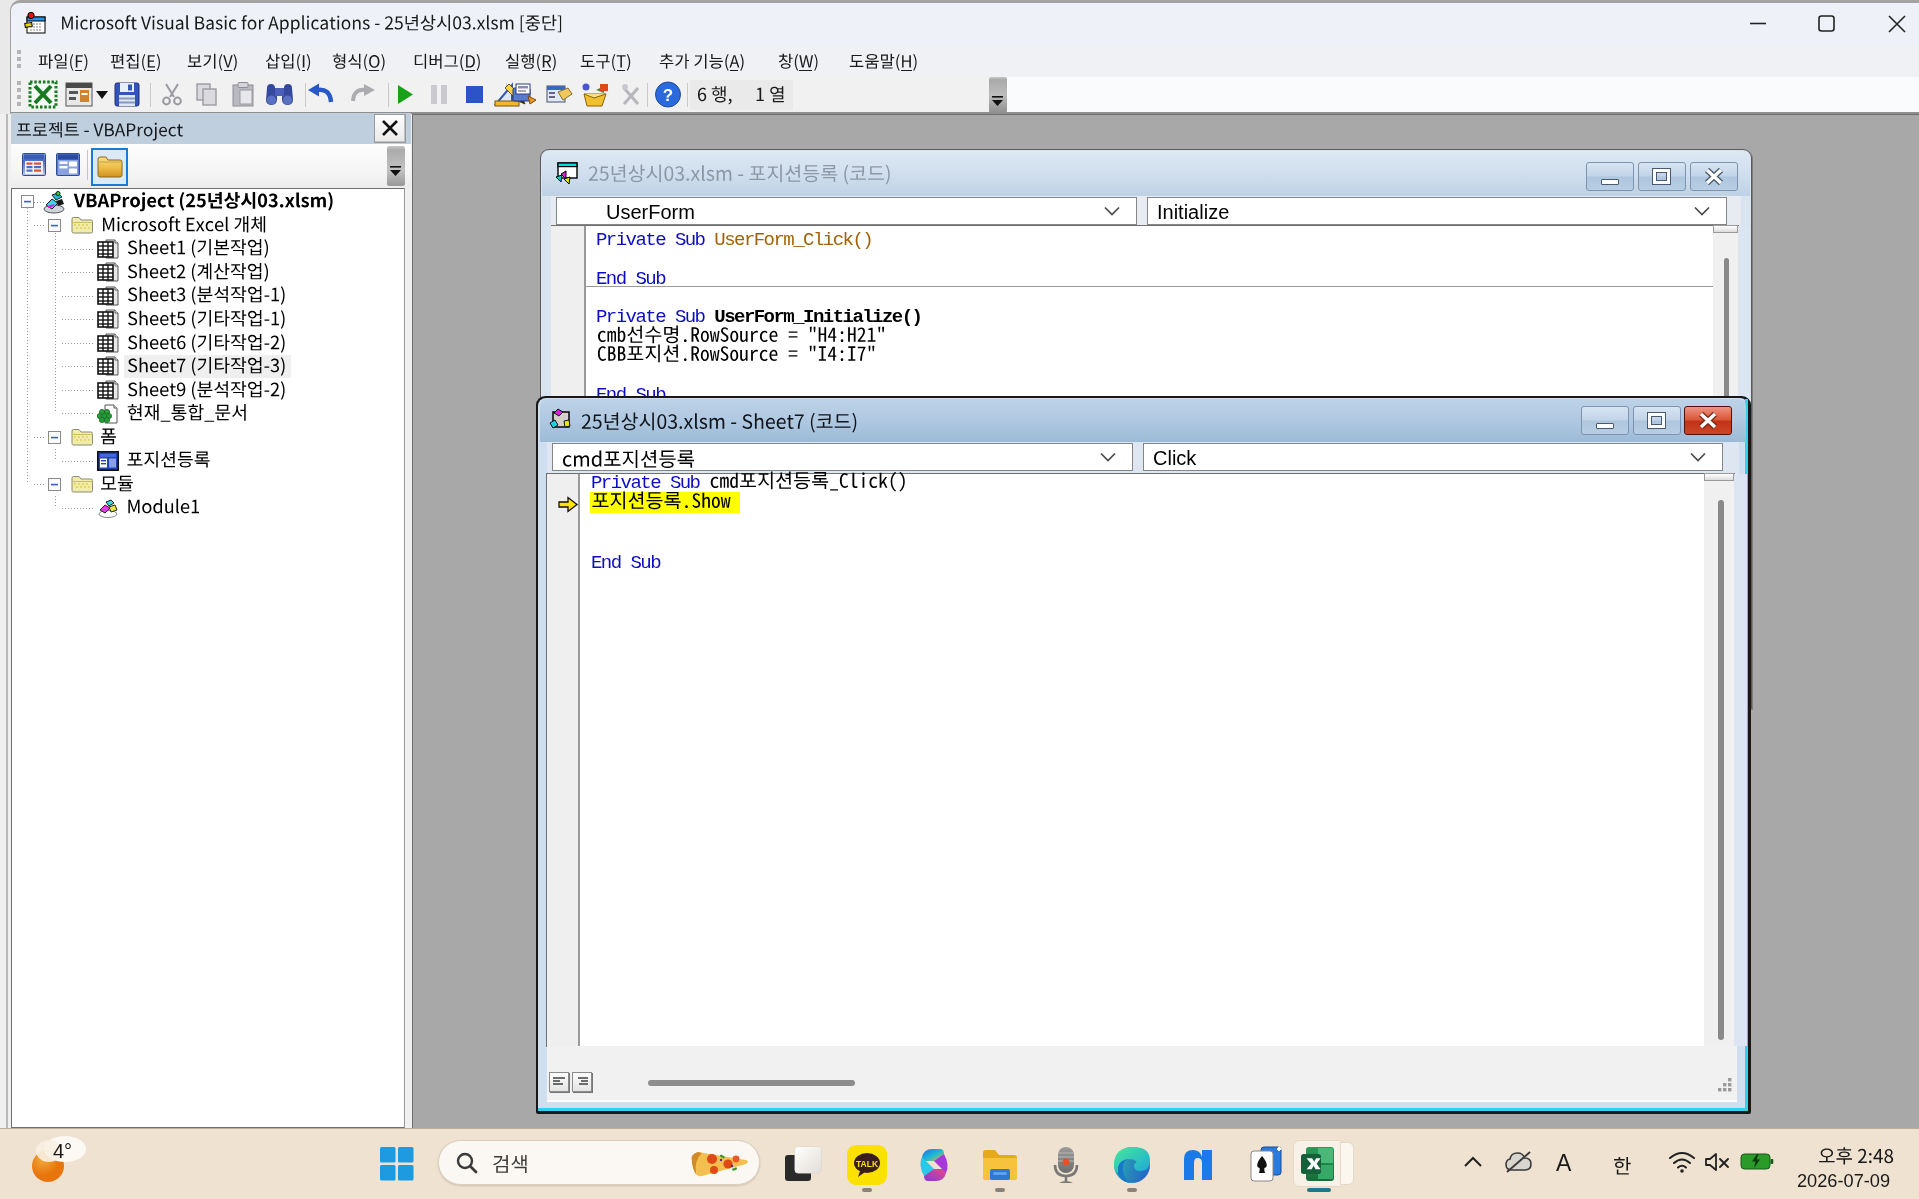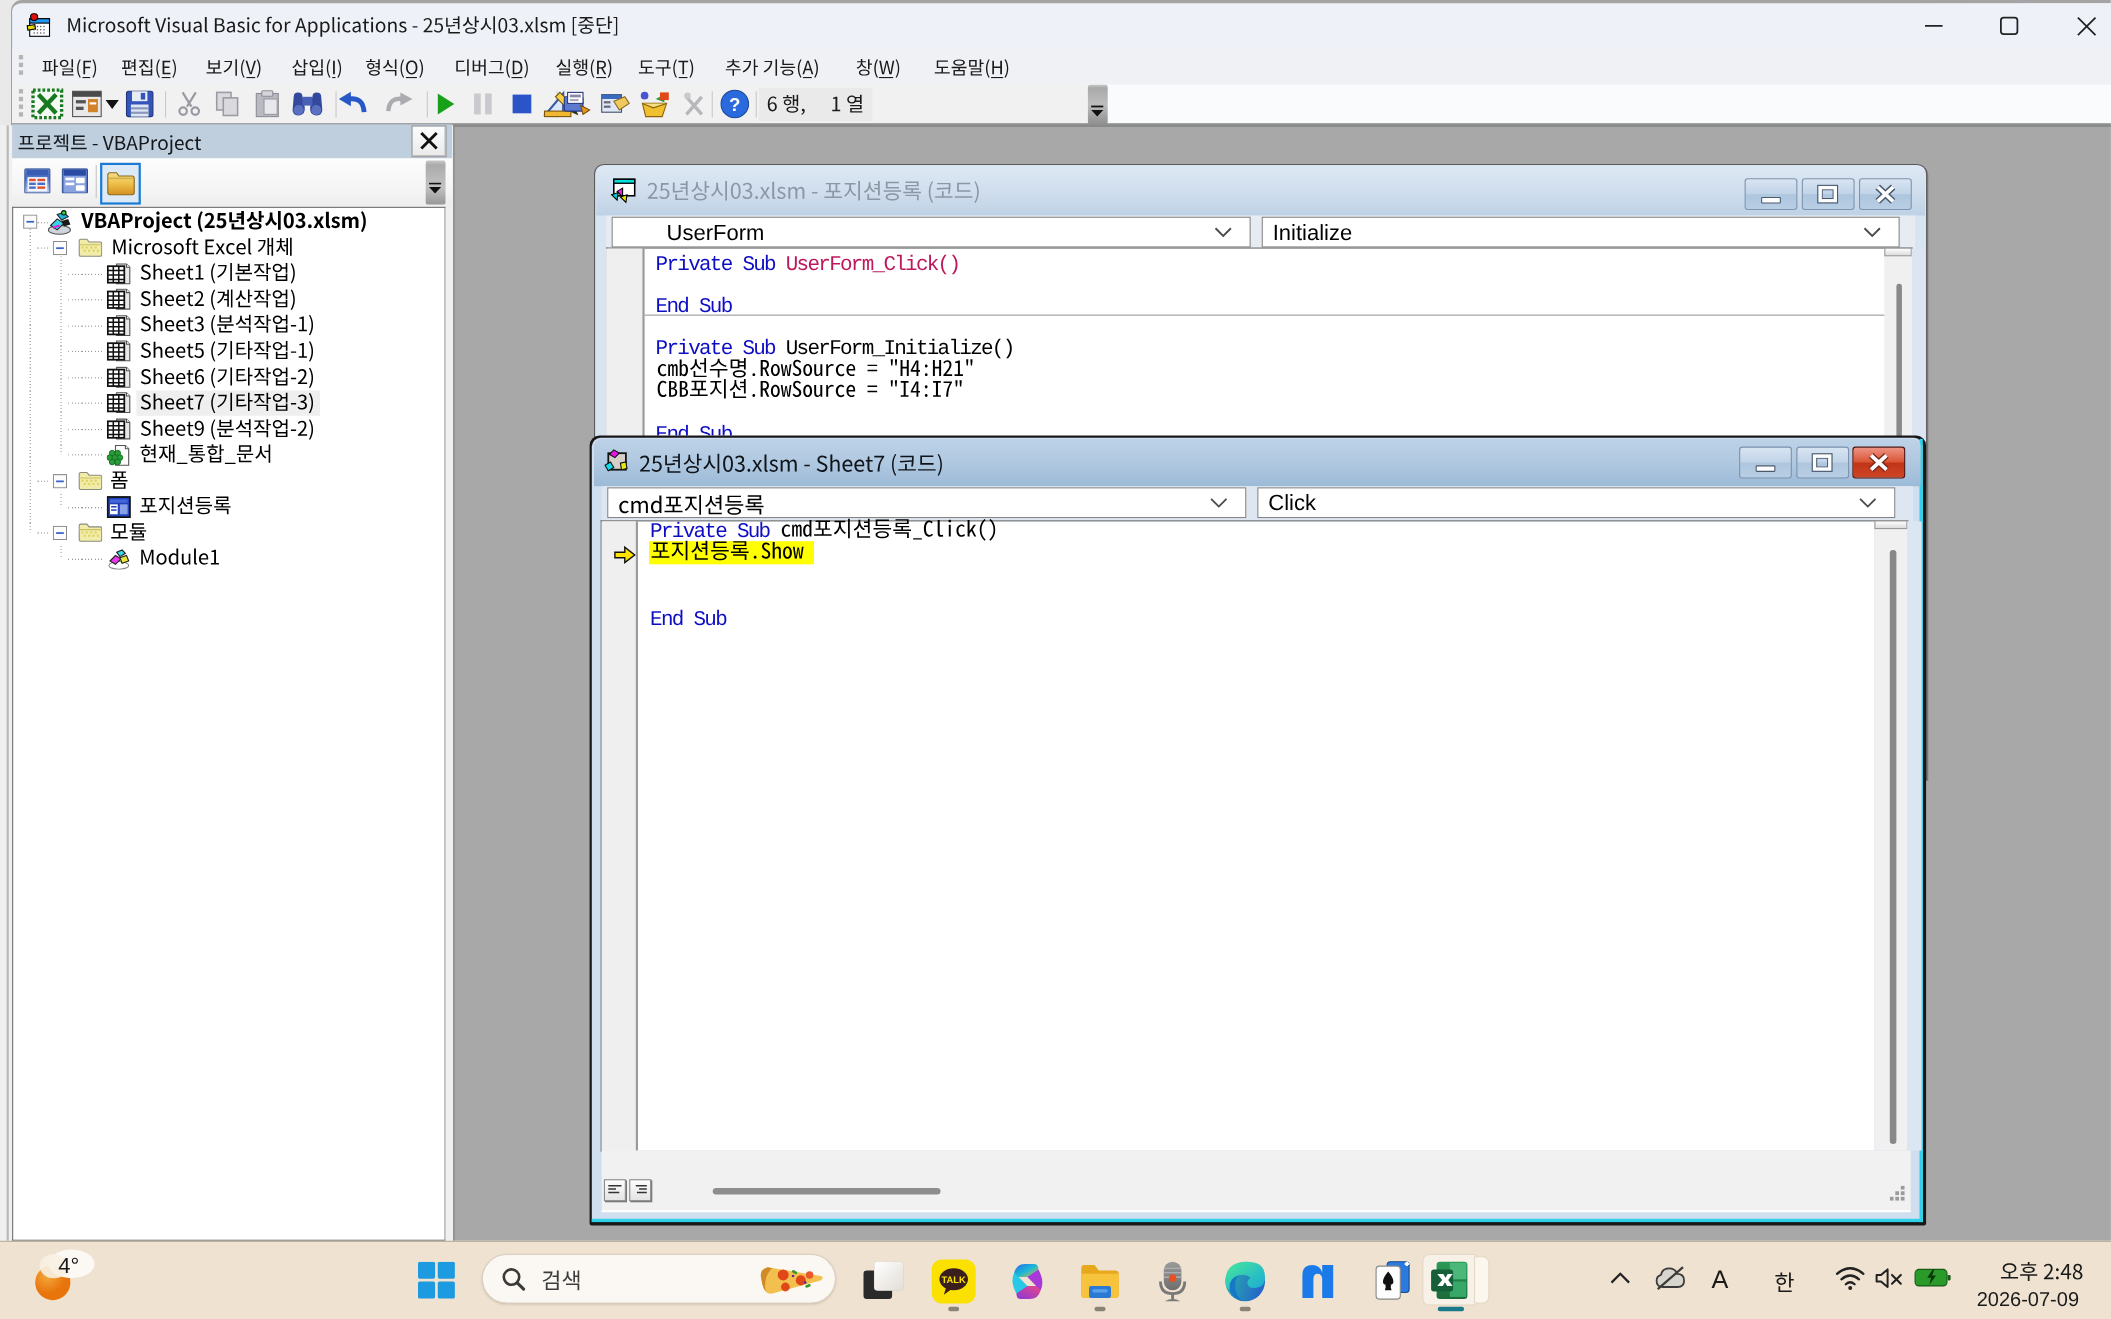--- a/index.html
+++ b/index.html
@@ -541,25 +541,25 @@
     <div style="position:absolute;left:551px;top:226px;width:1187px;height:172px;background:#fff;"></div>
     <div style="position:absolute;left:551px;top:225px;width:1188px;height:1px;background:#707070;"></div>
     <div style="position:absolute;left:551px;top:225px;width:1px;height:173px;background:#707070;"></div>
     <div style="position:absolute;left:551px;top:226px;width:33px;height:172px;background:#efefef;"></div>
     <div style="position:absolute;left:584px;top:226px;width:2px;height:172px;background:#9a9a9a;"></div>
     <div style="position:absolute;left:1713px;top:226px;width:25px;height:172px;background:#f0f0f0;"></div>
     <div style="position:absolute;left:1713px;top:225px;width:25px;height:8px;background:linear-gradient(180deg,#fff,#dcdcdc);border:1px solid #9a9a9a;"></div>
     <div style="position:absolute;left:1724px;top:258px;width:5px;height:140px;background:#898989;border-radius:3px;"></div>
     <div style="position:absolute;left:1738px;top:226px;width:12px;height:172px;background:#dbe6f2;"></div>
     <div style="position:absolute;left:596px;top:231px;font-size:19px;color:#0d0dc4;font-weight:normal;font-family:'Liberation Mono',monospace;white-space:pre;line-height:1;letter-spacing:-1.54px;">Private Sub </div>
-    <div style="position:absolute;left:714.3199999999999px;top:231px;font-size:19px;color:#be185d;font-weight:normal;font-family:'Liberation Mono',monospace;white-space:pre;line-height:1;letter-spacing:-1.54px;">UserForm_Click()</div>
+    <div style="position:absolute;left:714.3199999999999px;top:231px;font-size:19px;color:#a16207;font-weight:normal;font-family:'Liberation Mono',monospace;white-space:pre;line-height:1;letter-spacing:-1.54px;">UserForm_Click()</div>
     <div style="position:absolute;left:596px;top:269.6px;font-size:19px;color:#0d0dc4;font-weight:normal;font-family:'Liberation Mono',monospace;white-space:pre;line-height:1;letter-spacing:-1.54px;">End Sub</div>
     <div style="position:absolute;left:586px;top:286px;width:1127px;height:1px;background:#9a9a9a;"></div>
     <div style="position:absolute;left:596px;top:308.2px;font-size:19px;color:#0d0dc4;font-weight:normal;font-family:'Liberation Mono',monospace;white-space:pre;line-height:1;letter-spacing:-1.54px;">Private Sub </div>
-    <div style="position:absolute;left:714.3199999999999px;top:308.2px;font-size:19px;color:#000;font-weight:normal;font-family:'Liberation Mono',monospace;white-space:pre;line-height:1;letter-spacing:-1.54px;">UserForm_Initialize()</div>
+    <div style="position:absolute;left:714.3199999999999px;top:308.2px;font-size:19px;color:#000;font-weight:bold;font-family:'Liberation Mono',monospace;white-space:pre;line-height:1;letter-spacing:-1.54px;">UserForm_Initialize()</div>
     <svg style="position:absolute;left:596px;top:319px" width="291" height="29" viewBox="0 -22.88 291 29.19">
       <path d="M5.8 0.3C7 0.3 8.1 -0.2 9 -1.1L8.2 -2.3C7.7 -1.7 6.9 -1.2 6 -1.2C4.2 -1.2 3 -2.9 3 -5.3C3 -7.8 4.3 -9.5 6 -9.5C6.8 -9.5 7.4 -9.1 7.9 -8.6L8.8 -9.7C8.1 -10.4 7.2 -11 5.9 -11C3.4 -11 1.1 -8.9 1.1 -5.3C1.1 -1.8 3.2 0.3 5.8 0.3Z M10.6 0H12.2V-7.9C12.5 -8.9 12.9 -9.4 13.4 -9.4C14 -9.4 14.2 -8.8 14.2 -7.8V0H15.6V-7.9C15.9 -8.9 16.2 -9.4 16.8 -9.4C17.3 -9.4 17.6 -8.9 17.6 -7.8V0H19.2V-8.1C19.2 -10 18.5 -11 17.4 -11C16.5 -11 15.9 -10.3 15.5 -9.3C15.3 -10.3 14.9 -11 14 -11C13 -11 12.5 -10.4 12.1 -9.4H12L11.9 -10.7H10.6Z M25 0.3C27 0.3 28.7 -1.7 28.7 -5.5C28.7 -9 27.5 -11 25.3 -11C24.4 -11 23.5 -10.4 22.8 -9.6L22.9 -11.5V-15.1H21.1V0H22.5L22.7 -1H22.8C23.4 -0.1 24.2 0.3 25 0.3ZM24.6 -1.3C24.1 -1.3 23.5 -1.5 22.9 -2.4V-8.1C23.6 -9.1 24.2 -9.5 24.8 -9.5C26.2 -9.5 26.8 -7.9 26.8 -5.5C26.8 -2.8 25.8 -1.3 24.6 -1.3Z M43.6 -16.3V-12.1H39.7V-10.7H43.6V-3H45.2V-16.3ZM35 -15.2V-13C35 -10.3 33.2 -7.8 30.6 -6.8L31.5 -5.5C33.5 -6.3 35.1 -8 35.9 -10.2C36.6 -8.2 38.2 -6.7 40.1 -5.9L41 -7.2C38.4 -8.1 36.7 -10.5 36.7 -13V-15.2ZM33.8 -4.4V1.1H45.7V-0.2H35.4V-4.4Z M55.9 -15.7V-14.7C55.9 -12.1 52.8 -10 49.5 -9.5L50.2 -8.2C53 -8.7 55.6 -10.2 56.8 -12.4C57.9 -10.2 60.6 -8.7 63.4 -8.2L64 -9.5C60.8 -10 57.6 -12.2 57.6 -14.7V-15.7ZM48.7 -6.3V-4.9H55.9V1.5H57.5V-4.9H64.8V-6.3Z M74.2 -13.6V-8.3H69.3V-13.6ZM75.6 -5.2C72 -5.2 69.7 -4 69.7 -1.9C69.7 0.3 72 1.5 75.6 1.5C79.3 1.5 81.6 0.3 81.6 -1.9C81.6 -4 79.3 -5.2 75.6 -5.2ZM75.6 -3.9C78.3 -3.9 80 -3.2 80 -1.9C80 -0.6 78.3 0.2 75.6 0.2C73 0.2 71.3 -0.6 71.3 -1.9C71.3 -3.2 73 -3.9 75.6 -3.9ZM79.9 -12.1V-9.9H75.8V-12.1ZM67.7 -14.9V-7H75.8V-8.5H79.9V-5.8H81.5V-16.3H79.9V-13.4H75.8V-14.9Z M88.9 0.2C89.6 0.2 90.3 -0.3 90.3 -1.1C90.3 -1.9 89.6 -2.5 88.9 -2.5C88.2 -2.5 87.6 -1.9 87.6 -1.1C87.6 -0.3 88.2 0.2 88.9 0.2Z M97.1 -7.6V-13H98.1C100 -13 101 -12.3 101 -10.4C101 -8.5 100 -7.6 98.1 -7.6ZM101.1 0H103.1L100.3 -6.4C101.8 -7 102.8 -8.3 102.8 -10.4C102.8 -13.4 101 -14.5 98.4 -14.5H95.2V0H97.1V-6.1H98.4H98.5Z M108.7 0.2C110.8 0.2 112.7 -1.6 112.7 -5.3C112.7 -9.1 110.8 -11 108.7 -11C106.5 -11 104.6 -9.1 104.6 -5.3C104.6 -1.6 106.5 0.2 108.7 0.2ZM108.7 -1.3C107.4 -1.3 106.4 -2.7 106.4 -5.3C106.4 -8 107.4 -9.5 108.7 -9.5C109.9 -9.5 110.9 -8 110.9 -5.3C110.9 -2.7 109.9 -1.3 108.7 -1.3Z M115.3 0H117.3L118.1 -5.3C118.2 -6.4 118.4 -7.3 118.5 -8.2H118.6C118.7 -7.3 118.8 -6.4 118.9 -5.3L119.8 0H121.8L123.4 -10.7H121.8L121 -4.5C120.9 -3.5 120.8 -2.5 120.7 -1.5H120.6C120.4 -2.5 120.3 -3.5 120.1 -4.5L119.2 -10H117.8L116.9 -4.5C116.8 -3.5 116.7 -2.5 116.5 -1.5H116.4C116.3 -2.5 116.2 -3.5 116.1 -4.5L115.2 -10.7H113.6Z M128.4 0.2C130.9 0.2 132.4 -1.5 132.4 -3.7C132.4 -5.8 131.4 -6.8 130 -7.6L128.6 -8.5C127.3 -9.4 126.7 -10 126.7 -11.2C126.7 -12.4 127.5 -13.1 128.6 -13.1C129.6 -13.1 130.3 -12.6 131.1 -11.8L132.1 -12.9C131.2 -14 130 -14.7 128.6 -14.7C126.4 -14.7 124.9 -13.2 124.9 -11.1C124.9 -9.2 125.9 -8.1 127.2 -7.3L128.7 -6.3C129.8 -5.6 130.5 -4.9 130.5 -3.4C130.5 -2.2 129.7 -1.4 128.4 -1.4C127.4 -1.4 126.3 -2.1 125.5 -3.1L124.4 -1.9C125.4 -0.6 126.8 0.2 128.4 0.2Z M138.2 0.2C140.4 0.2 142.3 -1.6 142.3 -5.3C142.3 -9.1 140.4 -11 138.2 -11C136 -11 134.2 -9.1 134.2 -5.3C134.2 -1.6 136 0.2 138.2 0.2ZM138.2 -1.3C136.9 -1.3 136 -2.7 136 -5.3C136 -8 136.9 -9.5 138.2 -9.5C139.5 -9.5 140.4 -8 140.4 -5.3C140.4 -2.7 139.5 -1.3 138.2 -1.3Z M146.9 0.2C148.2 0.2 149.1 -0.5 149.9 -1.5H150L150.1 0H151.6V-10.7H149.8V-2.9C149 -1.8 148.4 -1.3 147.6 -1.3C146.4 -1.3 146 -2.1 146 -3.9V-10.7H144.2V-3.6C144.2 -1.1 145 0.2 146.9 0.2Z M155.2 0H157V-6.7C157.9 -8.6 159 -9.4 160.3 -9.4C160.8 -9.4 161.2 -9.3 161.7 -9.1L162.1 -10.6C161.5 -10.8 161.2 -11 160.4 -11C158.9 -11 157.8 -10 156.9 -8.5H156.8L156.7 -10.7H155.2Z M168.7 0.3C169.9 0.3 171 -0.2 171.9 -1.1L171.1 -2.3C170.5 -1.7 169.7 -1.2 168.9 -1.2C167.1 -1.2 165.9 -2.9 165.9 -5.3C165.9 -7.8 167.2 -9.5 168.9 -9.5C169.7 -9.5 170.2 -9.1 170.8 -8.6L171.7 -9.7C171 -10.4 170.1 -11 168.8 -11C166.3 -11 164 -8.9 164 -5.3C164 -1.8 166.1 0.3 168.7 0.3Z M178.3 0.2C179.6 0.2 180.5 -0.1 181.3 -0.7L180.6 -1.8C180 -1.4 179.4 -1.2 178.5 -1.2C176.8 -1.2 175.6 -2.6 175.5 -4.9H181.6C181.7 -5.2 181.7 -5.6 181.7 -6C181.7 -9 180.4 -11 178 -11C175.8 -11 173.7 -8.8 173.7 -5.3C173.7 -1.8 175.8 0.2 178.3 0.2ZM175.5 -6.3C175.6 -8.3 176.8 -9.5 178 -9.5C179.3 -9.5 180.1 -8.4 180.1 -6.3Z M193 -4.2H201.8V-5.6H193ZM193 -9H201.8V-10.3H193Z M218.5 -9.5H219.6L219.9 -13.2L220 -15.2H218.1L218.1 -13.2ZM214.6 -9.5H215.7L216.1 -13.2L216.2 -15.2H214.2L214.3 -13.2Z M223.2 0H225V-6.8H228.9V0H230.7V-14.5H228.9V-8.4H225V-14.5H223.2Z M237.8 0H239.5V-3.9H241V-5.3H239.5V-14.1H237.3L232.5 -5.1V-3.9H237.8ZM237.8 -5.3H234.2L236.8 -10.1C237.1 -10.8 237.5 -11.7 237.8 -12.4H237.9C237.8 -11.5 237.8 -10.6 237.8 -9.9Z M246.7 -7.7C247.4 -7.7 248 -8.3 248 -9.1C248 -9.9 247.4 -10.5 246.7 -10.5C246 -10.5 245.4 -9.9 245.4 -9.1C245.4 -8.3 246 -7.7 246.7 -7.7ZM246.7 0.2C247.4 0.2 248 -0.3 248 -1.1C248 -1.9 247.4 -2.5 246.7 -2.5C246 -2.5 245.4 -1.9 245.4 -1.1C245.4 -0.3 246 0.2 246.7 0.2Z M252.8 0H254.6V-6.8H258.5V0H260.3V-14.5H258.5V-8.4H254.6V-14.5H252.8Z M262.4 0H270.4V-1.5H267.1C266.3 -1.5 265.6 -1.5 264.9 -1.4C267.7 -4.9 269.8 -7.6 269.8 -10.3C269.8 -12.7 268.4 -14.3 266.1 -14.3C264.5 -14.3 263.3 -13.5 262.3 -12.3L263.4 -11.3C264 -12.1 264.9 -12.9 265.9 -12.9C267.3 -12.9 268 -11.7 268 -10.2C268 -7.7 266 -5.2 262.4 -1Z M272.6 0H280.3V-1.5H277.5V-14.1H276.1C275.4 -13.6 274.5 -13.3 273.2 -13.1V-11.9H275.7V-1.5H272.6Z M287.5 -9.5H288.6L289 -13.2L289 -15.2H287.1L287.1 -13.2ZM283.7 -9.5H284.8L285.1 -13.2L285.2 -15.2H283.3L283.3 -13.2Z" fill="#000"></path>
     </svg>
     <svg style="position:absolute;left:596px;top:338px" width="281" height="29" viewBox="0 -22.88 281 29.19">
       <path d="M5.9 0.2C7.3 0.2 8.4 -0.4 9.3 -1.5L8.2 -2.6C7.6 -1.8 6.9 -1.4 6.1 -1.4C4.3 -1.4 2.9 -3.1 2.9 -7.3C2.9 -11.4 4.4 -13.1 6 -13.1C6.9 -13.1 7.5 -12.7 8 -12L9.1 -13.2C8.4 -14 7.4 -14.7 6 -14.7C3.3 -14.7 1 -12.3 1 -7.2C1 -2.1 3.2 0.2 5.9 0.2Z M11.4 0H14.4C17.2 0 18.9 -1.4 18.9 -4.2C18.9 -6.4 17.8 -7.4 16.3 -7.7V-7.8C17.7 -8.2 18.3 -9.5 18.3 -10.9C18.3 -13.5 16.8 -14.5 14.2 -14.5H11.4ZM13.2 -8.3V-13H14.1C15.8 -13 16.5 -12.4 16.5 -10.7C16.5 -9.2 15.9 -8.3 14 -8.3ZM13.2 -1.4V-6.9H14.3C16.2 -6.9 17.1 -6.1 17.1 -4.3C17.1 -2.3 16.1 -1.4 14.2 -1.4Z M21.2 0H24.2C27 0 28.8 -1.4 28.8 -4.2C28.8 -6.4 27.7 -7.4 26.1 -7.7V-7.8C27.6 -8.2 28.2 -9.5 28.2 -10.9C28.2 -13.5 26.6 -14.5 24.1 -14.5H21.2ZM23.1 -8.3V-13H23.9C25.6 -13 26.4 -12.4 26.4 -10.7C26.4 -9.2 25.7 -8.3 23.8 -8.3ZM23.1 -1.4V-6.9H24.1C26.1 -6.9 27 -6.1 27 -4.3C27 -2.3 26 -1.4 24 -1.4Z M32 -7.4V-6.1H37.8V-2.1H30.6V-0.7H46.7V-2.1H39.4V-6.1H45.2V-7.4H42.4V-13.3H45.2V-14.6H32V-13.3H34.7V-7.4ZM36.4 -13.3H40.8V-7.4H36.4Z M61.7 -16.3V1.5H63.3V-16.3ZM49.3 -14.5V-13.1H53.4V-10.9C53.4 -7.8 51.3 -4.4 48.7 -3.2L49.7 -1.9C51.7 -2.9 53.5 -5.2 54.3 -7.8C55.1 -5.3 56.9 -3.3 58.9 -2.3L59.8 -3.6C57.2 -4.8 55.1 -7.8 55.1 -10.9V-13.1H59.2V-14.5Z M79.9 -16.3V-13.7H76.3V-12.3H79.9V-10H76.3V-8.7H79.9V-3H81.5V-16.3ZM71.3 -15.3V-13C71.3 -10.2 69.5 -7.7 66.9 -6.6L67.8 -5.3C69.8 -6.2 71.4 -7.9 72.2 -10.1C72.9 -8.1 74.4 -6.4 76.3 -5.7L77.2 -6.9C74.7 -7.9 72.9 -10.4 72.9 -13V-15.3ZM70.1 -4.3V1.1H81.9V-0.2H71.7V-4.3Z M88.9 0.2C89.6 0.2 90.3 -0.3 90.3 -1.1C90.3 -1.9 89.6 -2.5 88.9 -2.5C88.2 -2.5 87.6 -1.9 87.6 -1.1C87.6 -0.3 88.2 0.2 88.9 0.2Z M97.1 -7.6V-13H98.1C100 -13 101 -12.3 101 -10.4C101 -8.5 100 -7.6 98.1 -7.6ZM101.1 0H103.1L100.3 -6.4C101.8 -7 102.8 -8.3 102.8 -10.4C102.8 -13.4 101 -14.5 98.4 -14.5H95.2V0H97.1V-6.1H98.4H98.5Z M108.7 0.2C110.8 0.2 112.7 -1.6 112.7 -5.3C112.7 -9.1 110.8 -11 108.7 -11C106.5 -11 104.6 -9.1 104.6 -5.3C104.6 -1.6 106.5 0.2 108.7 0.2ZM108.7 -1.3C107.4 -1.3 106.4 -2.7 106.4 -5.3C106.4 -8 107.4 -9.5 108.7 -9.5C109.9 -9.5 110.9 -8 110.9 -5.3C110.9 -2.7 109.9 -1.3 108.7 -1.3Z M115.3 0H117.3L118.1 -5.3C118.2 -6.4 118.4 -7.3 118.5 -8.2H118.6C118.7 -7.3 118.8 -6.4 118.9 -5.3L119.8 0H121.8L123.4 -10.7H121.8L121 -4.5C120.9 -3.5 120.8 -2.5 120.7 -1.5H120.6C120.4 -2.5 120.3 -3.5 120.1 -4.5L119.2 -10H117.8L116.9 -4.5C116.8 -3.5 116.7 -2.5 116.5 -1.5H116.4C116.3 -2.5 116.2 -3.5 116.1 -4.5L115.2 -10.7H113.6Z M128.4 0.2C130.9 0.2 132.4 -1.5 132.4 -3.7C132.4 -5.8 131.4 -6.8 130 -7.6L128.6 -8.5C127.3 -9.4 126.7 -10 126.7 -11.2C126.7 -12.4 127.5 -13.1 128.6 -13.1C129.6 -13.1 130.3 -12.6 131.1 -11.8L132.1 -12.9C131.2 -14 130 -14.7 128.6 -14.7C126.4 -14.7 124.9 -13.2 124.9 -11.1C124.9 -9.2 125.9 -8.1 127.2 -7.3L128.7 -6.3C129.8 -5.6 130.5 -4.9 130.5 -3.4C130.5 -2.2 129.7 -1.4 128.4 -1.4C127.4 -1.4 126.3 -2.1 125.5 -3.1L124.4 -1.9C125.4 -0.6 126.8 0.2 128.4 0.2Z M138.2 0.2C140.4 0.2 142.3 -1.6 142.3 -5.3C142.3 -9.1 140.4 -11 138.2 -11C136 -11 134.2 -9.1 134.2 -5.3C134.2 -1.6 136 0.2 138.2 0.2ZM138.2 -1.3C136.9 -1.3 136 -2.7 136 -5.3C136 -8 136.9 -9.5 138.2 -9.5C139.5 -9.5 140.4 -8 140.4 -5.3C140.4 -2.7 139.5 -1.3 138.2 -1.3Z M146.9 0.2C148.2 0.2 149.1 -0.5 149.9 -1.5H150L150.1 0H151.6V-10.7H149.8V-2.9C149 -1.8 148.4 -1.3 147.6 -1.3C146.4 -1.3 146 -2.1 146 -3.9V-10.7H144.2V-3.6C144.2 -1.1 145 0.2 146.9 0.2Z M155.2 0H157V-6.7C157.9 -8.6 159 -9.4 160.3 -9.4C160.8 -9.4 161.2 -9.3 161.7 -9.1L162.1 -10.6C161.5 -10.8 161.2 -11 160.4 -11C158.9 -11 157.8 -10 156.9 -8.5H156.8L156.7 -10.7H155.2Z M168.7 0.3C169.9 0.3 171 -0.2 171.9 -1.1L171.1 -2.3C170.5 -1.7 169.7 -1.2 168.9 -1.2C167.1 -1.2 165.9 -2.9 165.9 -5.3C165.9 -7.8 167.2 -9.5 168.9 -9.5C169.7 -9.5 170.2 -9.1 170.8 -8.6L171.7 -9.7C171 -10.4 170.1 -11 168.8 -11C166.3 -11 164 -8.9 164 -5.3C164 -1.8 166.1 0.3 168.7 0.3Z M178.3 0.2C179.6 0.2 180.5 -0.1 181.3 -0.7L180.6 -1.8C180 -1.4 179.4 -1.2 178.5 -1.2C176.8 -1.2 175.6 -2.6 175.5 -4.9H181.6C181.7 -5.2 181.7 -5.6 181.7 -6C181.7 -9 180.4 -11 178 -11C175.8 -11 173.7 -8.8 173.7 -5.3C173.7 -1.8 175.8 0.2 178.3 0.2ZM175.5 -6.3C175.6 -8.3 176.8 -9.5 178 -9.5C179.3 -9.5 180.1 -8.4 180.1 -6.3Z M193 -4.2H201.8V-5.6H193ZM193 -9H201.8V-10.3H193Z M218.5 -9.5H219.6L219.9 -13.2L220 -15.2H218.1L218.1 -13.2ZM214.6 -9.5H215.7L216.1 -13.2L216.2 -15.2H214.2L214.3 -13.2Z M223.4 0H230.5V-1.5H227.9V-12.9H230.5V-14.5H223.4V-12.9H226.1V-1.5H223.4Z M237.8 0H239.5V-3.9H241V-5.3H239.5V-14.1H237.3L232.5 -5.1V-3.9H237.8ZM237.8 -5.3H234.2L236.8 -10.1C237.1 -10.8 237.5 -11.7 237.8 -12.4H237.9C237.8 -11.5 237.8 -10.6 237.8 -9.9Z M246.7 -7.7C247.4 -7.7 248 -8.3 248 -9.1C248 -9.9 247.4 -10.5 246.7 -10.5C246 -10.5 245.4 -9.9 245.4 -9.1C245.4 -8.3 246 -7.7 246.7 -7.7ZM246.7 0.2C247.4 0.2 248 -0.3 248 -1.1C248 -1.9 247.4 -2.5 246.7 -2.5C246 -2.5 245.4 -1.9 245.4 -1.1C245.4 -0.3 246 0.2 246.7 0.2Z M253 0H260.1V-1.5H257.5V-12.9H260.1V-14.5H253V-12.9H255.6V-1.5H253Z M264.9 0H266.8C266.9 -5.4 267.7 -8.8 270.3 -13V-14.1H262.6V-12.6H268.4C266.1 -8.6 265.2 -5.5 264.9 0Z M277.6 -9.5H278.7L279.1 -13.2L279.2 -15.2H277.2L277.3 -13.2ZM273.8 -9.5H274.9L275.3 -13.2L275.3 -15.2H273.4L273.5 -13.2Z" fill="#000"></path>
     </svg>
     <div class="a" style="left:586px;top:386px;width:300px;height:10px;overflow:hidden">
       <div style="position:absolute;left:10px;top:0px;font-size:19px;color:#0d0dc4;font-weight:normal;font-family:'Liberation Mono',monospace;white-space:pre;line-height:1;letter-spacing:-1.54px;">End Sub</div>
     </div>
     <div class="a" style="left:536px;top:396px;width:1215px;height:718px;background:#181818;border-radius:9px 9px 2px 2px;"></div>

